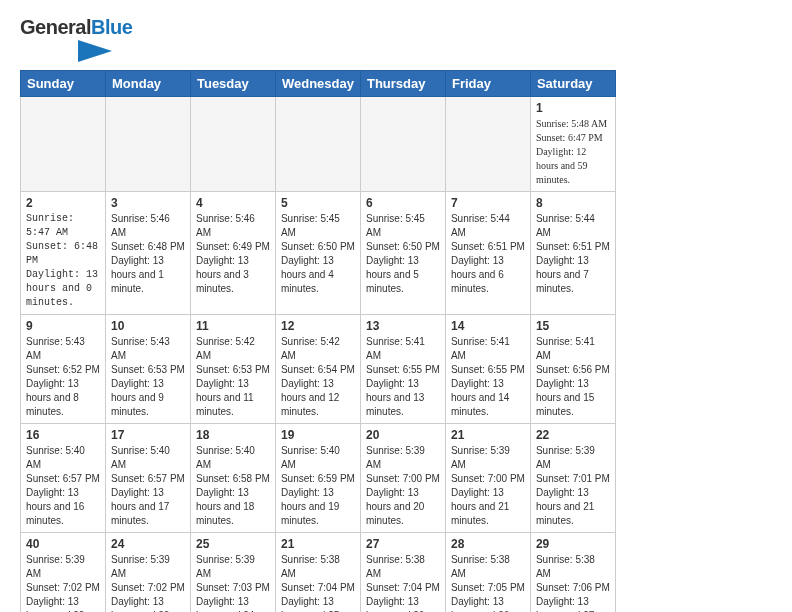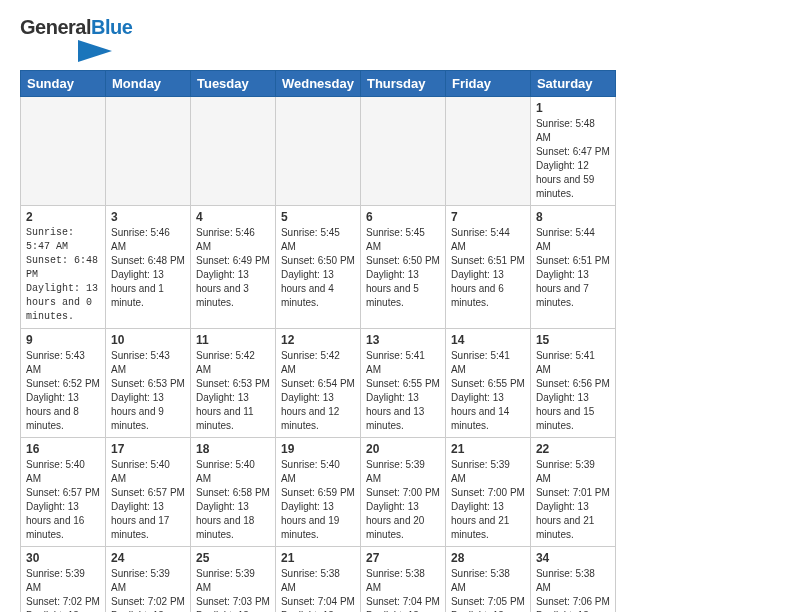--- a/index.html
+++ b/index.html
@@ -137,21 +137,21 @@
     <tbody id="calendar-body">
     <tr>
           <td class="empty"></td>
           <td class="empty"></td>
           <td class="empty"></td>
           <td class="empty"></td>
           <td class="empty"></td>
           <td class="empty"></td>
           <td>
             <span class="day-number">1</span>
-            <div class="day-info" style="white-space: pre-line;">Sunrise: 5:48 AM
+            <div class="day-info" style="white-space: pre-line; font-family: Liberation Serif, serif;">Sunrise: 5:48 AM
 Sunset: 6:47 PM
 Daylight: 12 hours and 59 minutes.</div>
           </td>
         </tr>
         <tr>
           <td>
             <span class="day-number">2</span>
             <div class="day-info" style="white-space: pre-line; font-family: Liberation Mono, monospace;">Sunrise: 5:47 AM
 Sunset: 6:48 PM
 Daylight: 13 hours and 0 minutes.</div>
@@ -276,21 +276,21 @@
           </td>
           <td>
             <span class="day-number">22</span>
             <div class="day-info" style="white-space: pre-line;">Sunrise: 5:39 AM
 Sunset: 7:01 PM
 Daylight: 13 hours and 21 minutes.</div>
           </td>
         </tr>
         <tr>
           <td>
-            <span class="day-number">30</span>
+            <span class="day-number">40</span>
             <div class="day-info" style="white-space: pre-line;">Sunrise: 5:39 AM
 Sunset: 7:02 PM
 Daylight: 13 hours and 22 minutes.</div>
           </td>
           <td>
             <span class="day-number">24</span>
             <div class="day-info" style="white-space: pre-line;">Sunrise: 5:39 AM
 Sunset: 7:02 PM
 Daylight: 13 hours and 23 minutes.</div>
           </td>
@@ -312,21 +312,21 @@
 Sunset: 7:04 PM
 Daylight: 13 hours and 26 minutes.</div>
           </td>
           <td>
             <span class="day-number">28</span>
             <div class="day-info" style="white-space: pre-line;">Sunrise: 5:38 AM
 Sunset: 7:05 PM
 Daylight: 13 hours and 26 minutes.</div>
           </td>
           <td>
-            <span class="day-number">34</span>
+            <span class="day-number">29</span>
             <div class="day-info" style="white-space: pre-line;">Sunrise: 5:38 AM
 Sunset: 7:06 PM
 Daylight: 13 hours and 27 minutes.</div>
           </td>
         </tr>
         <tr class="last-row">
           <td class="has-data">
             <span class="day-number">50</span>
             <div class="day-info" style="white-space: pre-line;">Sunrise: 5:38 AM
 Sunset: 7:07 PM

